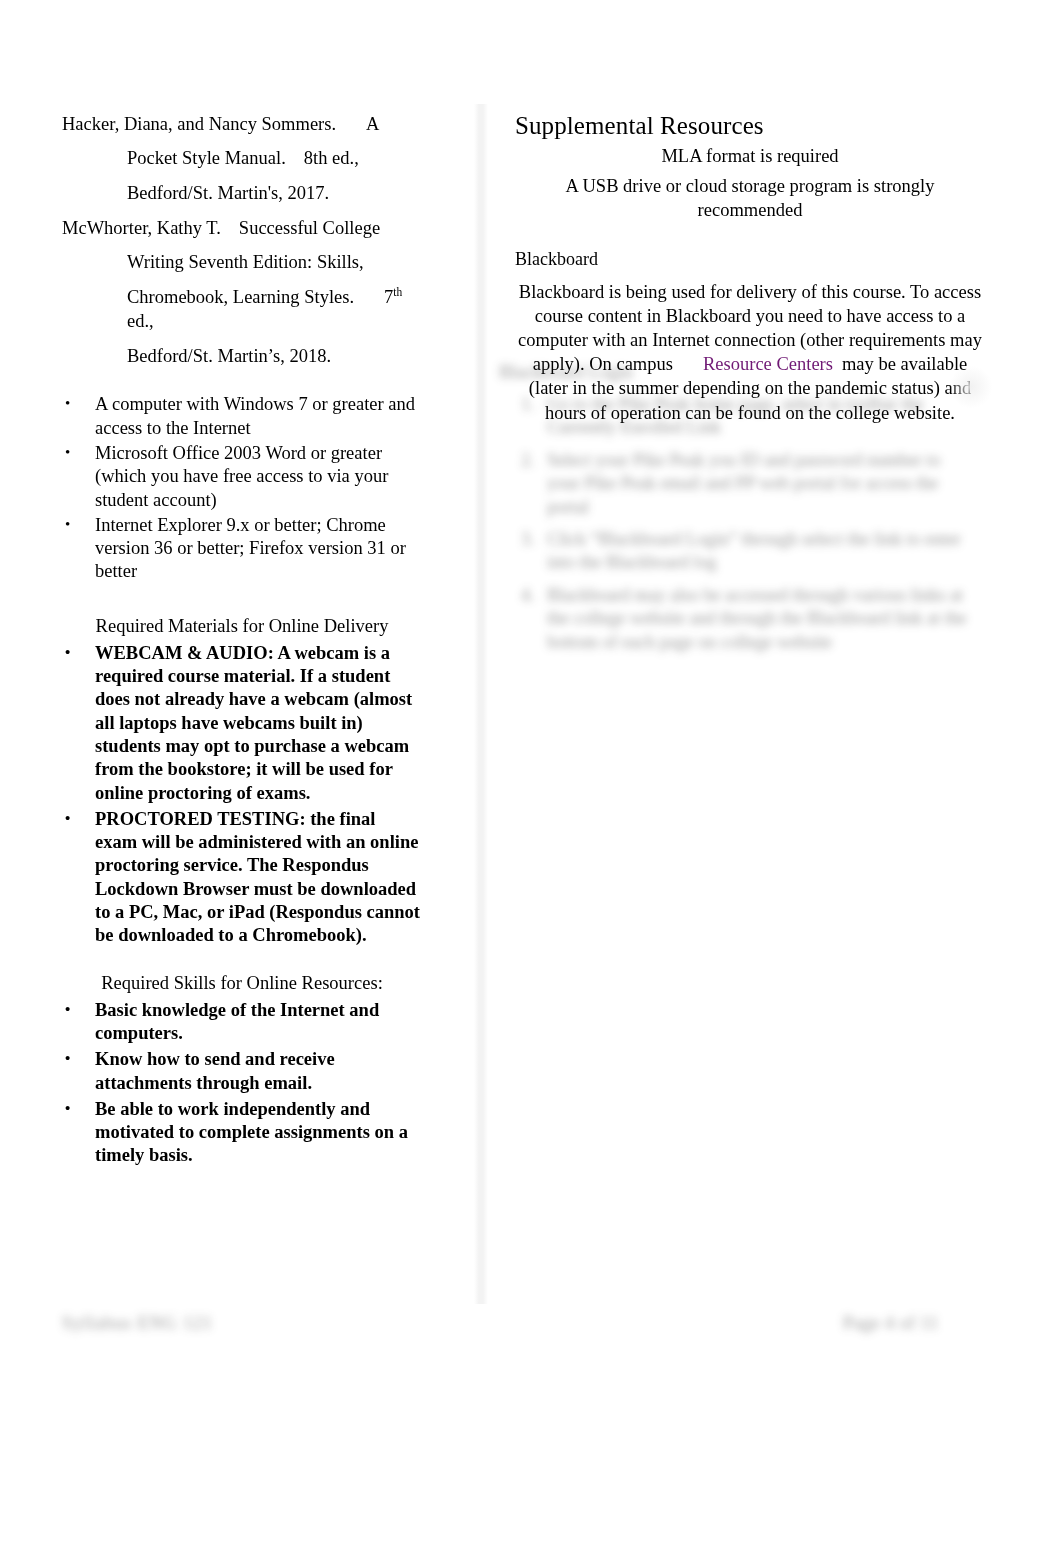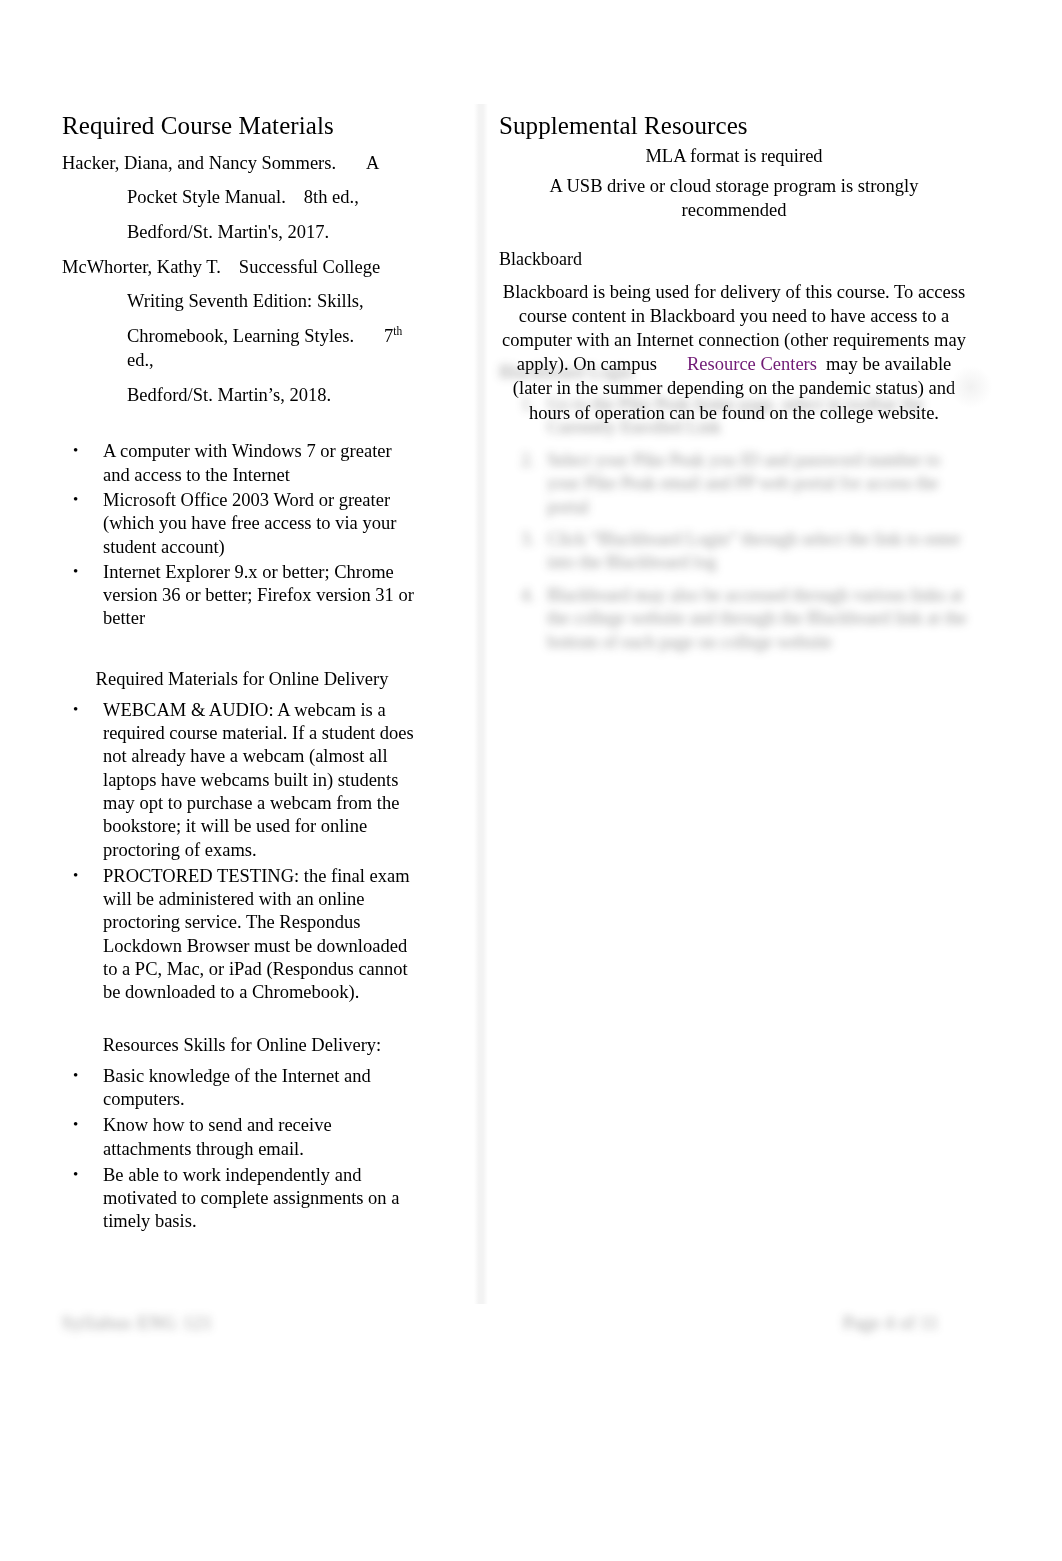--- a/index.html
+++ b/index.html
@@ -33,21 +33,21 @@
     left: 0;
     top: 112px;
     width: 1062px;
   }
 
   .col {
     position: absolute;
     top: 0;
   }
   .col-left  { left: 62px;  width: 360px; }
-  .col-right { left: 499px; width: 470px; }
+  .col-right { left: 515px; width: 470px; }
 
   
   .col-divider {
     position: absolute;
     left: 474px;
     top: 104px;
     width: 14px;
     height: 1200px;
     background: linear-gradient(to right,
                 rgba(250,250,250,0) 0%,
@@ -101,39 +101,39 @@
 
   sup.ord {
     font-size: 0.62em;
     vertical-align: super;
     line-height: 0;
   }
 
   
   ul.blist {
     list-style: none;
-    margin: 8px;
+    margin: 0;
     padding: 0;
   }
   ul.blist > li {
     position: relative;
     font-size: 18.5px;
     line-height: 1.26;
     padding-left: 33px;
     margin: 0 0 2px 0;
   }
   ul.blist > li::before {
     content: "\2022";
     position: absolute;
     left: 3px;
     top: 0;
     font-size: 15px;
     line-height: 1.45;
   }
-  ul.blist.airy > li { margin-bottom: 3px; }
+  ul.blist.airy > li { margin-bottom: 3px; font-weight: bold; }
 
   .section-label {
     font-size: 18.5px;
     line-height: 1.30;
     margin: 0 0 4px 0;
     text-align: center;
   }
   .spacer-28 { height: 28px; }
   .spacer-20 { height: 20px; }
   .spacer-14 { height: 14px; }
@@ -204,21 +204,20 @@
 <body>
 
 <div class="page">
 
   <div class="col-divider"></div>
 
   <div class="columns">
 
     <div class="col col-left">
 
-      <h1 class="doc-h">Required Course Materials</h1>
 
       <div>
         <p class="cite-first"><span>Hacker, Diana, and Nancy Sommers.</span><span class="gap-wide"></span><span>A</span></p>
         <p class="cite-line"><span>Pocket Style Manual.</span><span class="gap-mid"></span><span>8th ed.,</span></p>
         <p class="cite-line"><span>Bedford/St. Martin's, 2017.</span></p>
       </div>
 
       <div>
         <p class="cite-first"><span>McWhorter, Kathy T.</span><span class="gap-mid"></span><span>Successful College</span></p>
         <p class="cite-line"><span>Writing Seventh Edition: Skills,</span></p>
@@ -238,21 +237,21 @@
 
       <p class="section-label">Required Materials for Online Delivery</p>
 
       <ul class="blist airy">
         <li>WEBCAM &amp; AUDIO:  A webcam is a required course material.      If a student does not already have a webcam (almost all laptops have webcams built in) students may opt to purchase a webcam from the bookstore; it will be used for online proctoring of exams.</li>
         <li>PROCTORED TESTING: the final exam will be administered with an online proctoring service. The Respondus Lockdown Browser must be downloaded to a PC, Mac, or iPad (Respondus cannot be downloaded to a Chromebook).</li>
       </ul>
 
       <div class="spacer-20"></div>
 
-      <p class="section-label">Resources Skills for Online Delivery:</p>
+      <p class="section-label">Required Skills for Online Resources:</p>
 
       <ul class="blist airy">
         <li>Basic knowledge of the Internet and computers.</li>
         <li>Know how to send and receive attachments through email.</li>
         <li>Be able to work independently and motivated to complete assignments on a timely basis.</li>
       </ul>
 
     </div>
 
     <div class="col col-right">

